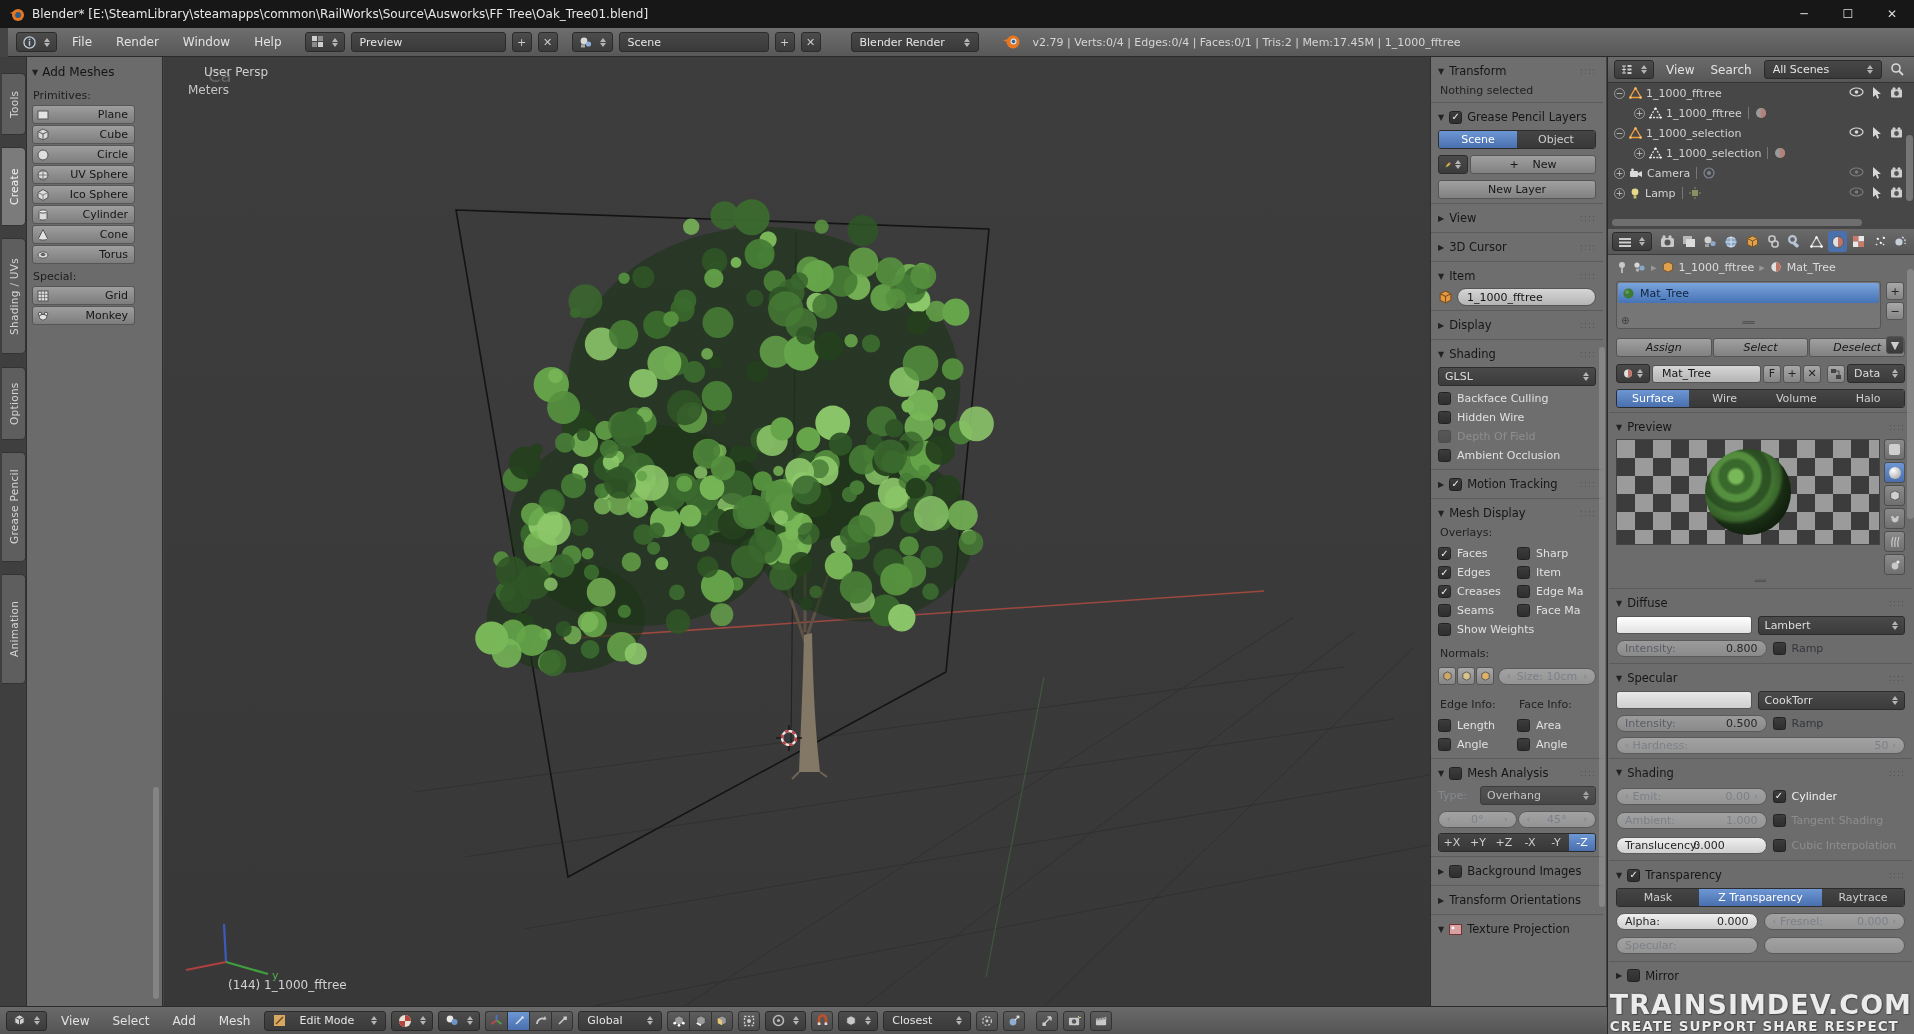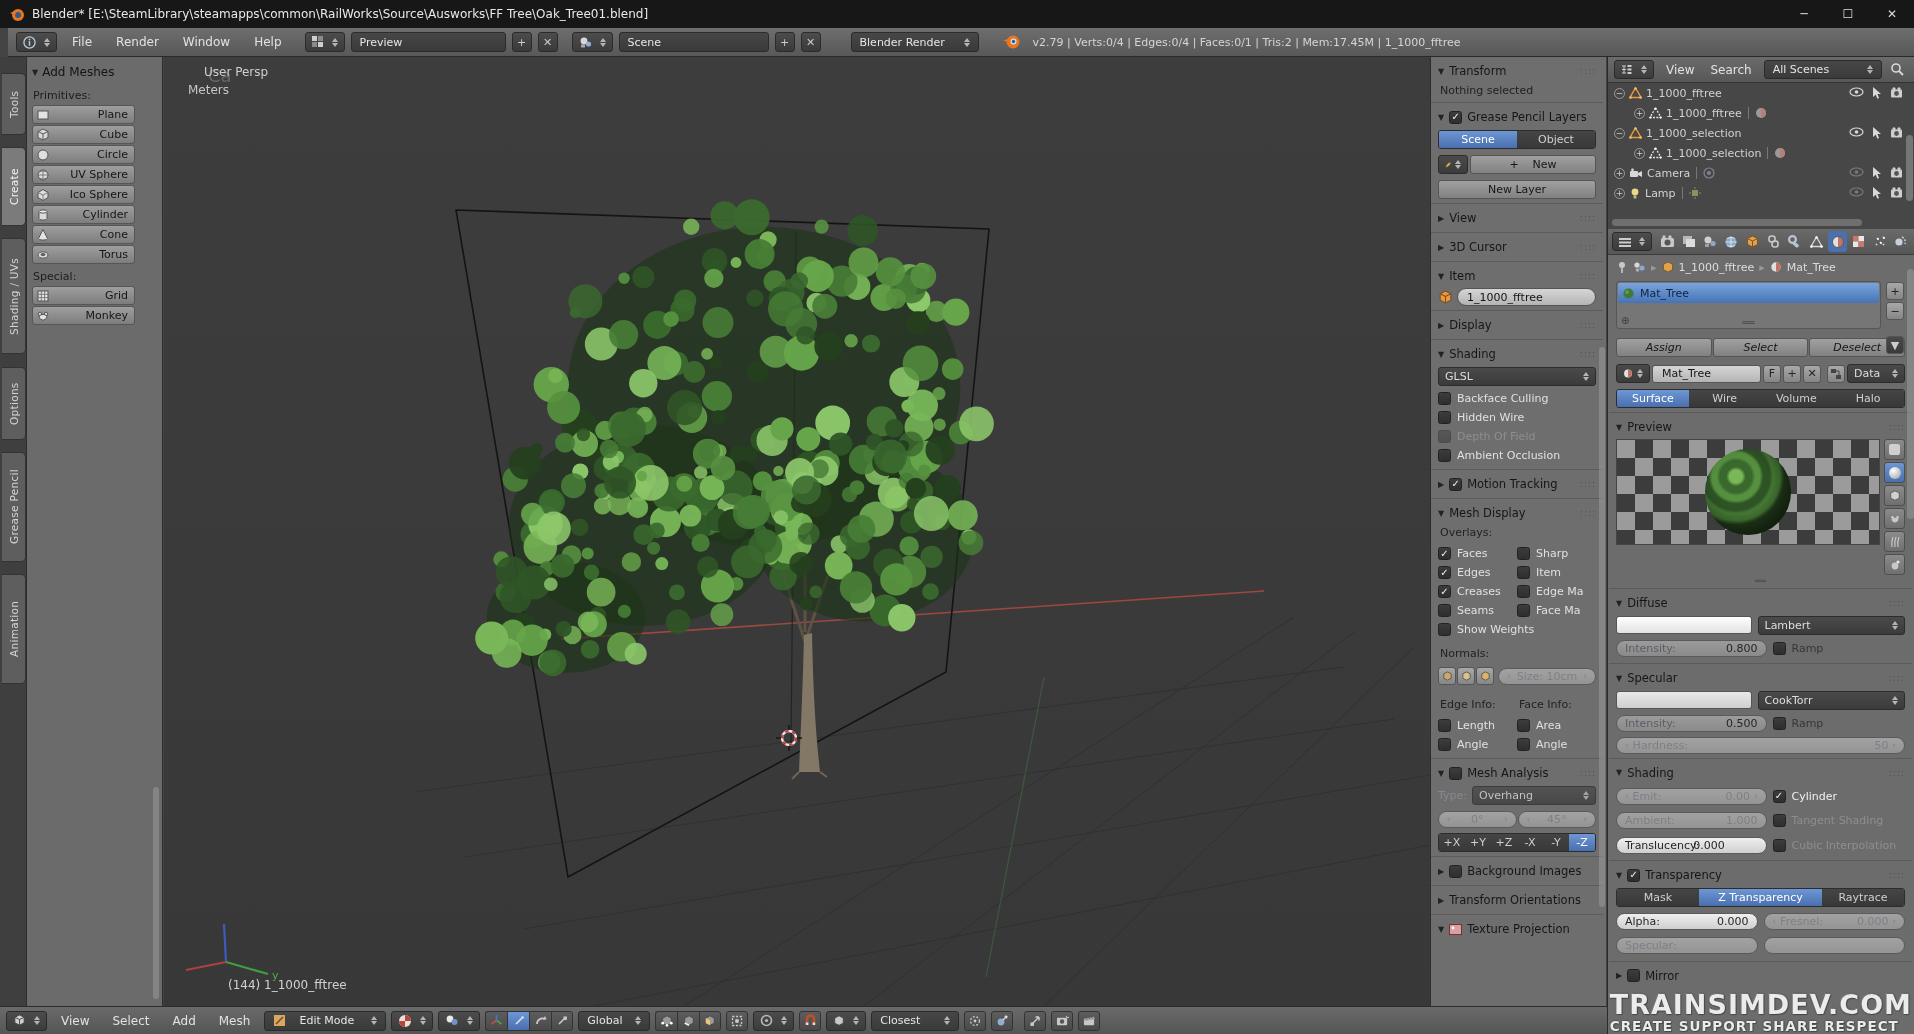--- a/index.html
+++ b/index.html
@@ -822,21 +822,21 @@
           </div>
       </div>
     </div>
     <div class="np-sep"></div>
     <div class="np-head">
         <span class="tri">▼</span>
         <span class="cb"></span>
         <span>Mesh Analysis</span>
         <span class="grip">::::</span>
       </div>
-    <div style="display:flex; align-items:center; gap:5px;">
+    <div style="display:flex; align-items:center; gap:13px;">
       <span style="color:#85898f;">Type:</span>
       <div class="np-btn-dark" style="flex:1; justify-content:space-between; opacity:.75;">
           <span>Overhang</span>
           <span class="dd"></span>
         </div>
     </div>
     <div style="display:flex; gap:1px;">
       <div class="pill dis" style="flex:1;">
           <span style="font-size:9px;">‹</span>
           <span>0°</span>
@@ -1458,21 +1458,21 @@
             <path d="M10,1 L11.5,4.5 L8,4.5 Z" fill="#ccc"></path>
           </svg>
       </div>
       <div class="bb-cell">
         <svg width="12" height="12" viewBox="0 0 12 12">
             <line x1="3" y1="9" x2="8" y2="4" stroke="#ccc" stroke-width="1.6"></line>
             <rect x="7.5" y="1.5" width="3.4" height="3.4" fill="#ccc"></rect>
           </svg>
       </div>
     </div>
-    <div class="hdr-field" style="width:72px; justify-content:space-between;">
+    <div class="hdr-field" style="width:84px; justify-content:space-between;">
       <span>Global</span>
         <span class="dd"></span>
     </div>
     <div class="bb-group">
       <div class="bb-cell">
           <svg width="12" height="12" viewBox="0 0 14 14">
             <path d="M7,1 L12,3.5 L12,9.5 L7,12 L2,9.5 L2,3.5 Z" fill="#9a9a9a" stroke="#444"></path>
             <circle cx="7" cy="12" r="1.6" fill="#fff"></circle>
             <circle cx="2" cy="9.5" r="1.6" fill="#fff"></circle>
             <circle cx="12" cy="9.5" r="1.6" fill="#fff"></circle>

